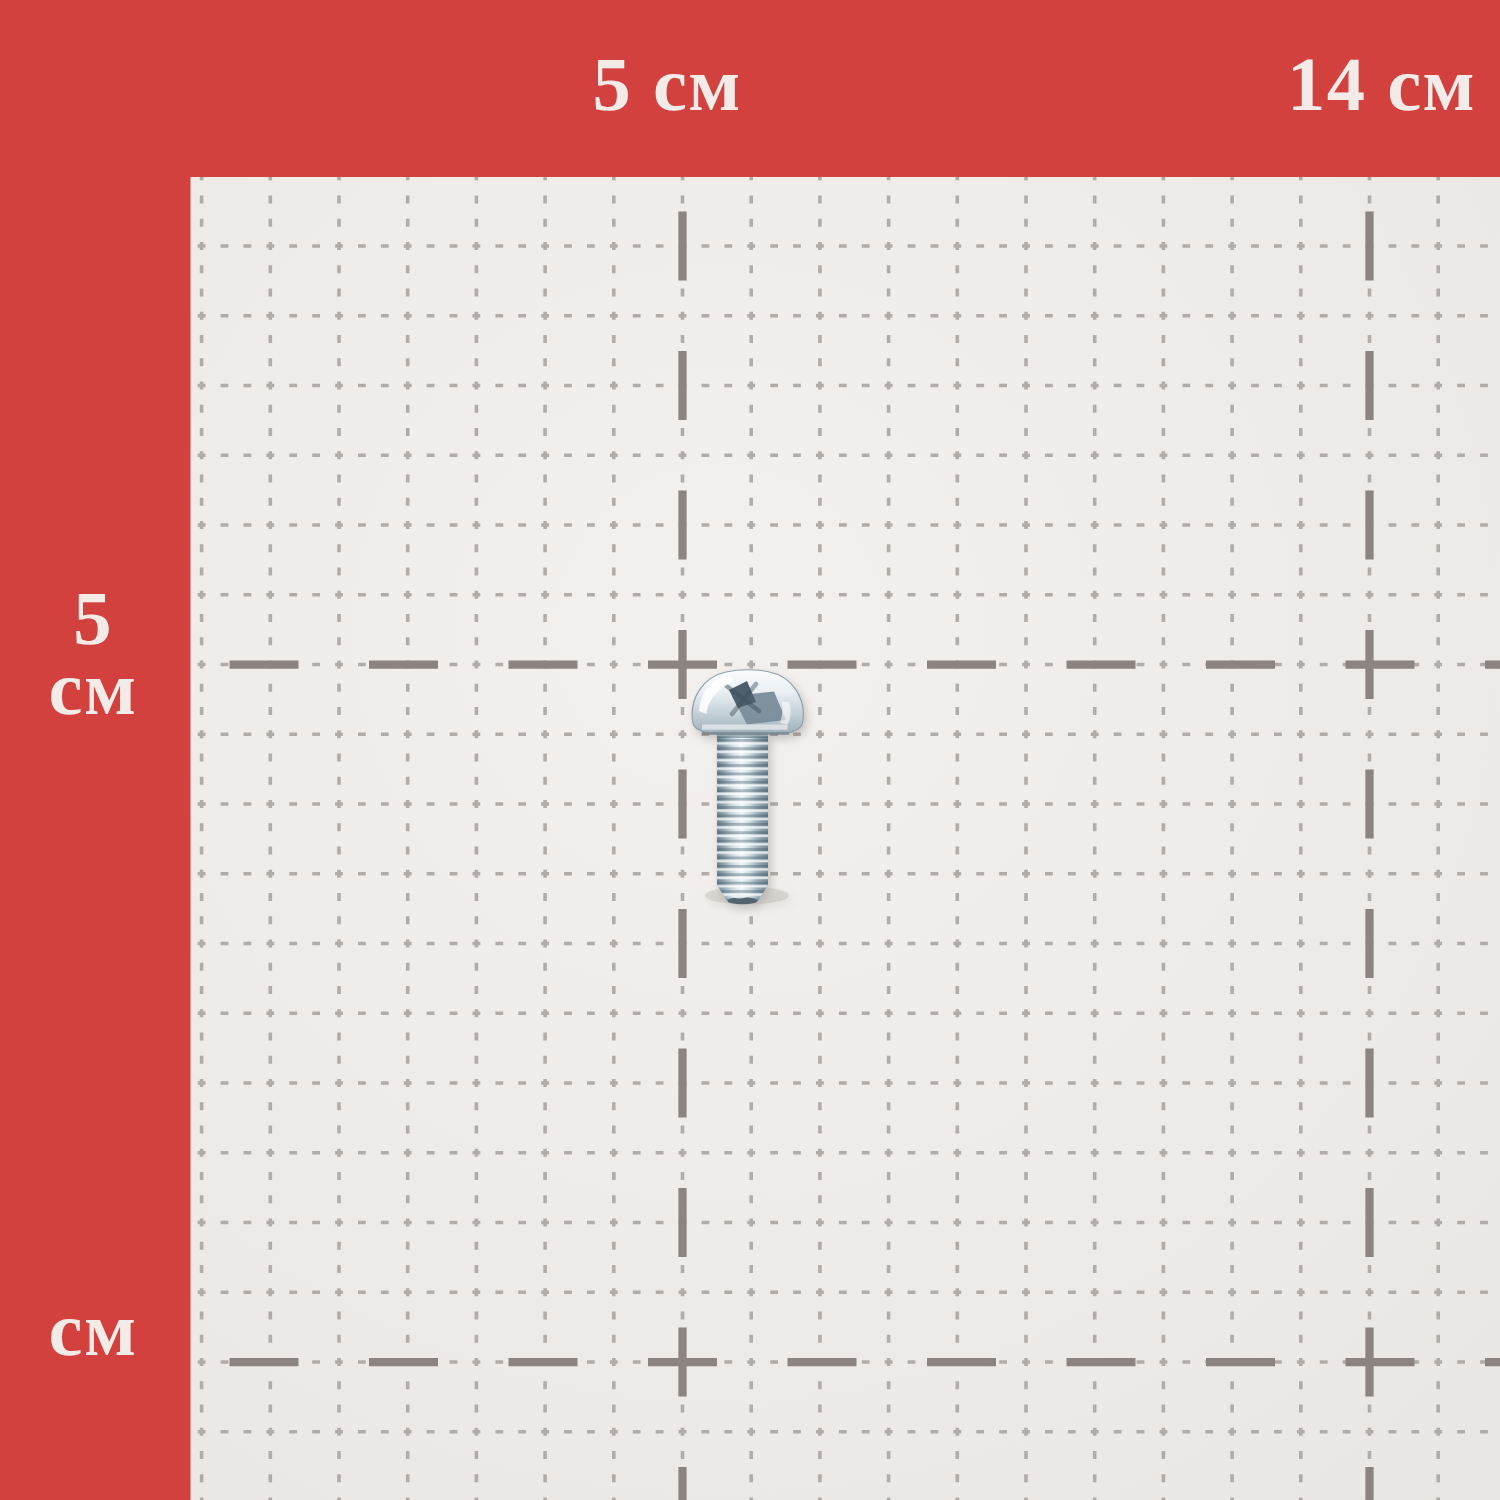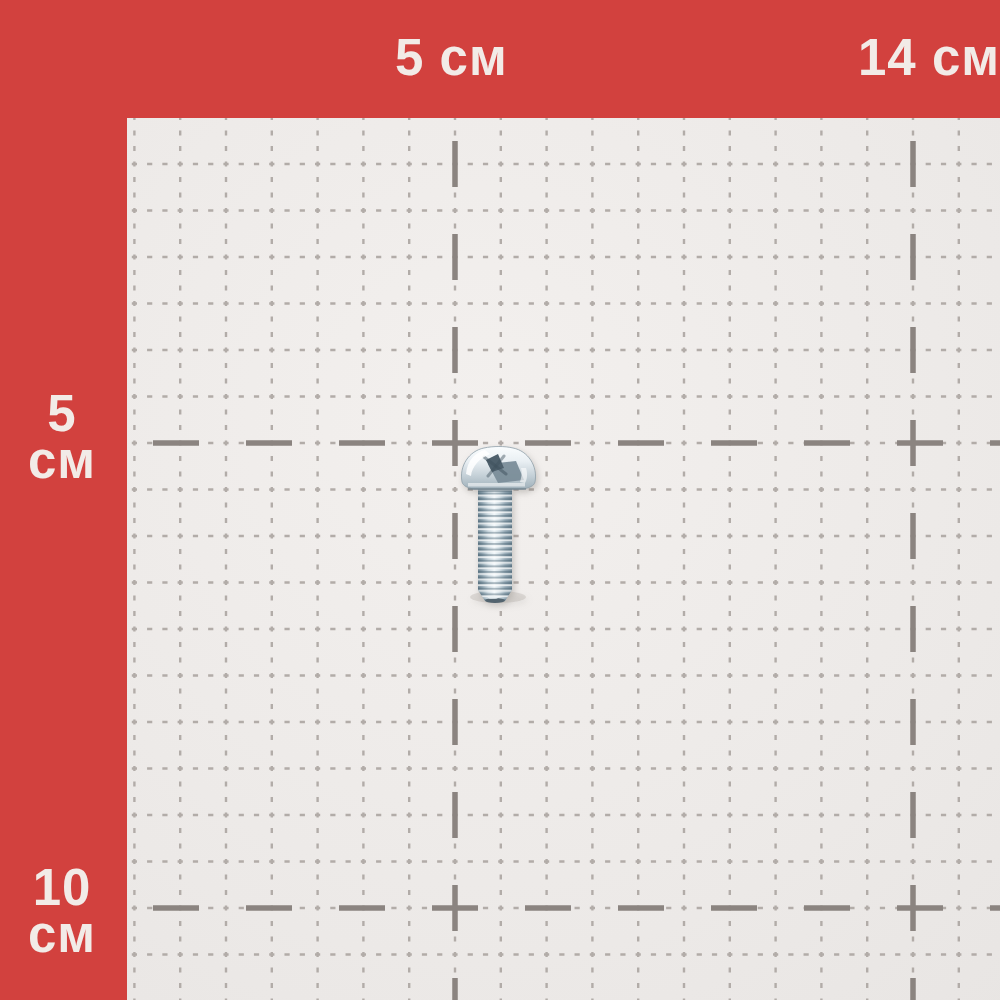--- a/index.html
+++ b/index.html
@@ -1,20 +1,20 @@
 <!DOCTYPE html>
 <html style="--border-red: #d2413e; --label-text: #f2ebe7; --paper: #ece9e7; --paper-light: #f3f0ee; --paper-dark: #e2dfdd; --grid-minor: #b2aca8; --grid-bold: #8b8480; --screw-metal-light: #f1f7fa; --screw-metal-mid: #c2d2da; --screw-metal-dark: #6b8290;"><head>
 <meta charset="utf-8">
 <style>
   html,body{margin:0;padding:0;background:#ddd;}
   .scene{
     position:relative;
     width:1000px;height:1000px;
     overflow:hidden;
-    font-family:Liberation Sans, sans-serif;
+    font-family:Liberation Serif, serif;
     background:radial-gradient(120% 120% at 48% 42%, var(--paper-light,#f3f0ee) 0%, var(--paper,#ece9e7) 45%, var(--paper-dark,#e2dfdd) 100%);
   }
   #grid-svg{position:absolute;left:0;top:0;width:1000px;height:1000px;}
   .border{position:absolute;background:var(--border-red,#d2413e);}
   .border.top{left:0;top:0;width:1000px;height:118px;}
   .border.left{left:0;top:0;width:127px;height:1000px;}
   .ruler-label{
     position:absolute;
     color:var(--label-text,#f2ebe7);
     font-weight:bold;
@@ -134,17 +134,16 @@
   <div class="border left"></div>
 
   <span class="ruler-label top-label-5">5 см</span>
   <span class="ruler-label top-label-10">14 см</span>
 
   <div class="ruler-label left-label left-label-5">
     <span>5</span>
     <span>см</span>
   </div>
   <div class="ruler-label left-label left-label-10">
-    <span>10</span>
     <span>см</span>
   </div>
 
 </div>
 
 </body></html>

